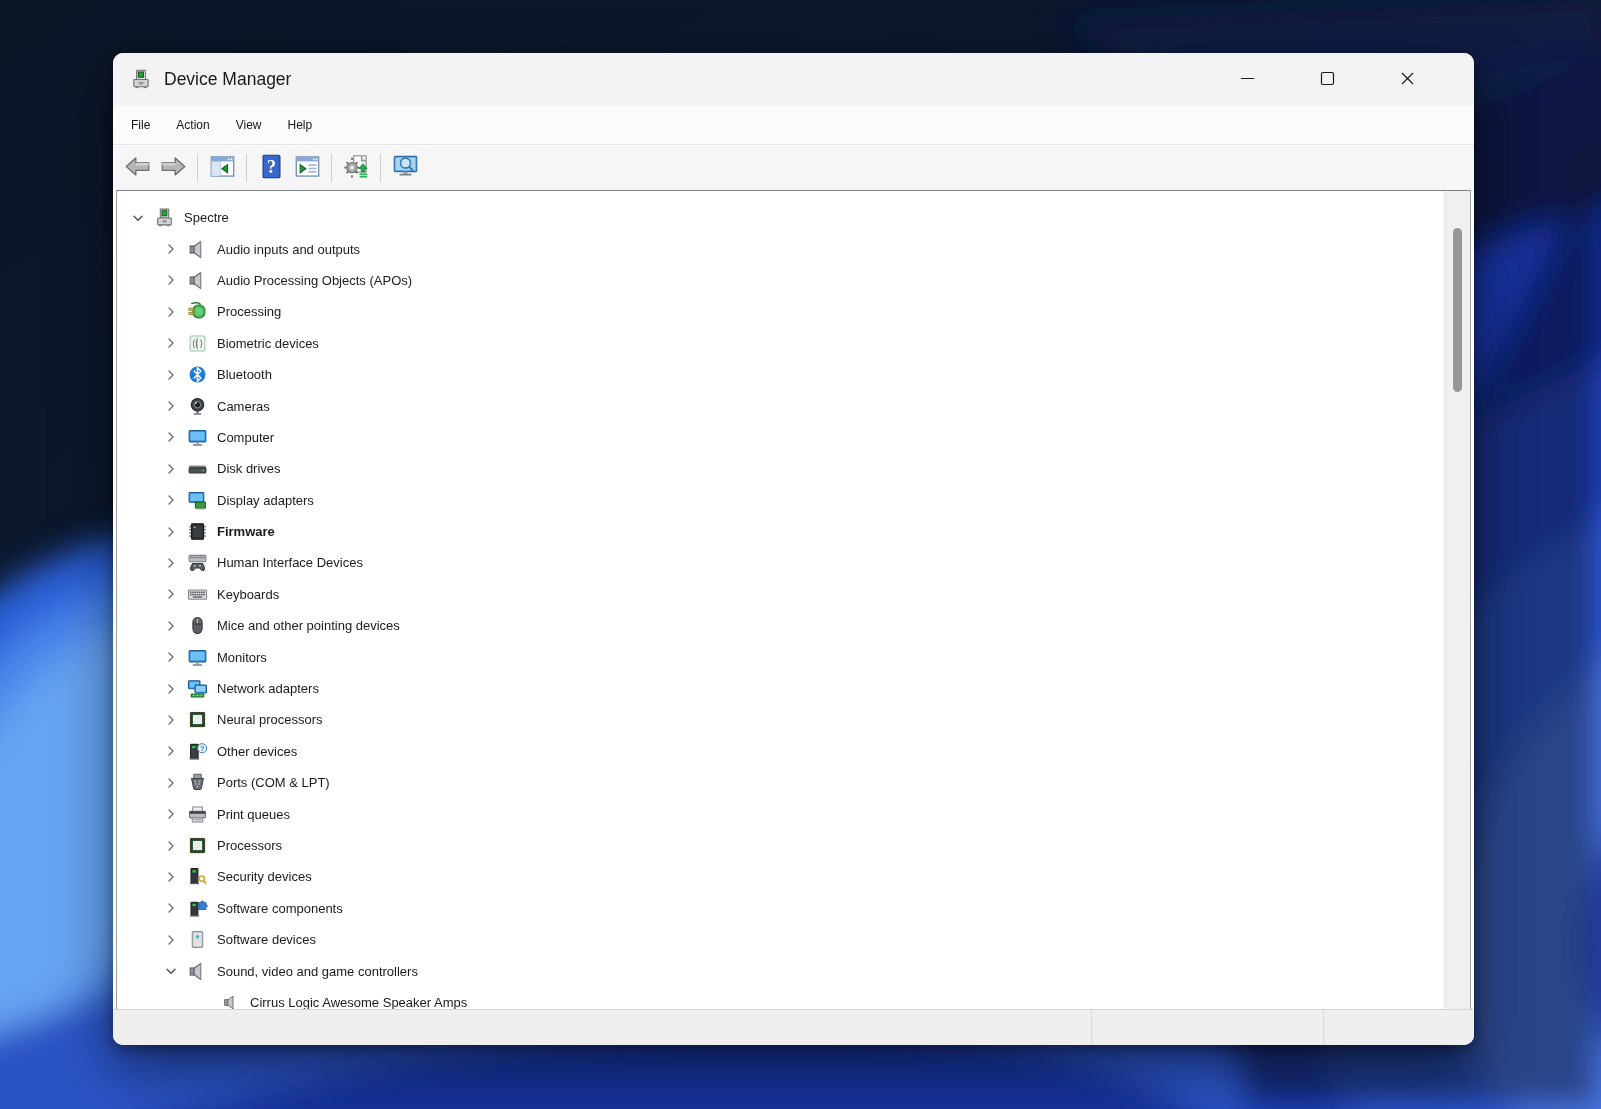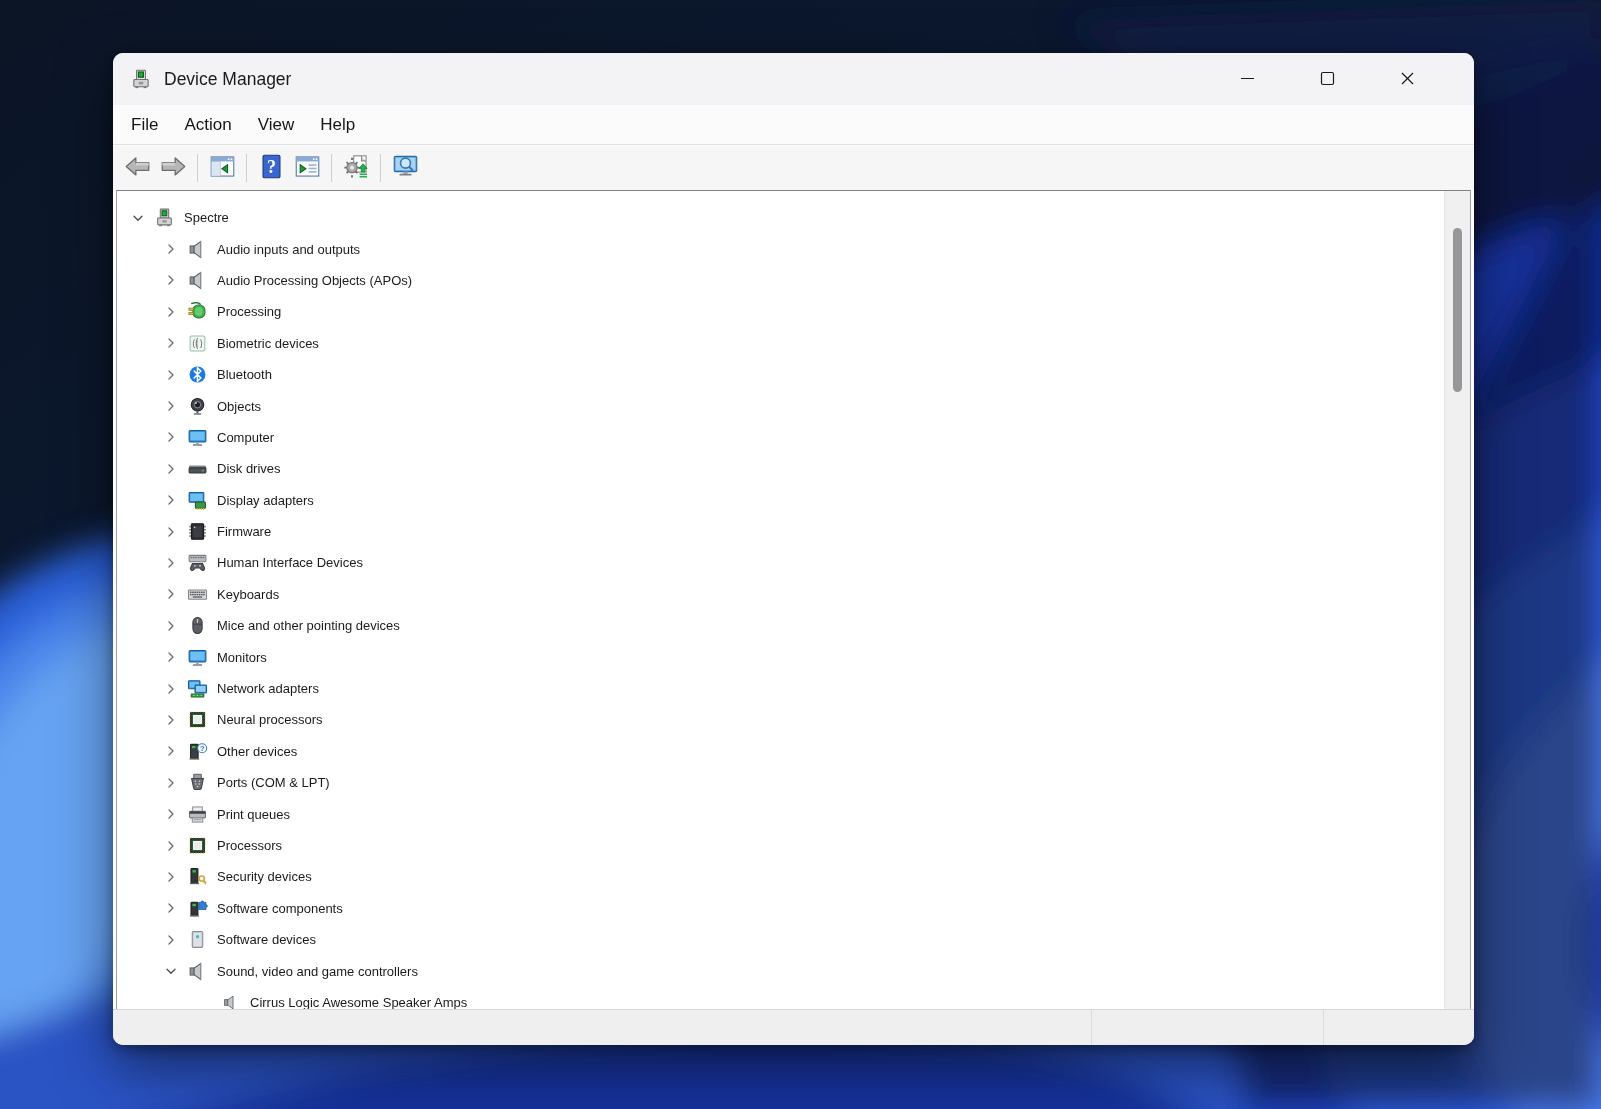--- a/index.html
+++ b/index.html
@@ -20,21 +20,21 @@
   }
   
   .titlebar{position:absolute;left:0;top:0;right:0;height:52px;background:#f3f3f6;display:flex;align-items:center;}
   .titlebar .appicon{width:22px;height:22px;margin-left:17px;flex:0 0 auto;}
   .titlebar .title{margin-left:12px;font-size:17.5px;color:#1a1a1a;}
   .caption-btn{position:absolute;top:0;height:50px;width:80px;display:flex;align-items:center;justify-content:center;}
   .caption-btn svg{width:17px;height:17px;}
   #btn-min{left:1094px;} #btn-max{left:1174px;} #btn-close{left:1254px;}
   
   .menubar{position:absolute;left:0;top:52px;right:0;height:40px;background:#fbfbfc;display:flex;align-items:center;padding-left:5px;box-sizing:border-box;border-bottom:1px solid #e3e3e5;}
-  .menu-item{padding:0 13px;font-size:17px;color:#161616;line-height:40px;}
+  .menu-item{padding:0 13px;font-size:12px;color:#161616;line-height:40px;}
   
   .toolbar{position:absolute;left:0;top:93px;right:0;height:44px;background:#f6f6f7;display:flex;align-items:center;padding-left:6px;box-sizing:border-box;}
   .tb-btn{width:36px;height:36px;display:flex;align-items:center;justify-content:center;}
   .tb-btn svg{width:27px;height:27px;}
   .tb-sep{width:1px;height:28px;background:#cfcfd2;margin:0 6px;}
   
   .treepanel{
     position:absolute;left:3px;right:3px;top:137px;height:820px;
     background:#ffffff;border:1px solid #9b9ea3;border-top-color:#7e8287;box-sizing:border-box;
     overflow:hidden;
@@ -308,21 +308,21 @@
           </span>
           <span class="ticon">
             <svg viewBox="0 0 20 20">
               <circle cx="10" cy="8.3" r="6" fill="#41454b" stroke="#23252a"></circle>
               <circle cx="10" cy="8.3" r="3" fill="#1b1d22" stroke="#9aa0a8" stroke-width="0.8"></circle>
               <circle cx="8.4" cy="6.6" r="1" fill="#c3c9d2"></circle>
               <rect x="9" y="14.2" width="2" height="2.2" fill="#5a5e64"></rect>
               <rect x="6.3" y="16.4" width="7.4" height="1.5" rx="0.75" fill="#6e7278"></rect>
             </svg>
           </span>
-          <span class="tlabel">Objects</span>
+          <span class="tlabel">Cameras</span>
         </div>
         <div class="tree-row" style="padding-left: 41px;">
           <span class="chev">
             <svg viewBox="0 0 16 16">
               <path d="M6 4 L10 8 L6 12" fill="none" stroke="#6b6b6b" stroke-width="1.3" stroke-linecap="round" stroke-linejoin="round"></path>
             </svg>
           </span>
           <span class="ticon">
             <svg viewBox="0 0 20 20">
               <rect x="2" y="3.4" width="16" height="10.8" rx="1" fill="#2f86d0" stroke="#1a5e98"></rect>
@@ -362,21 +362,21 @@
               <g fill="#d9b13e">
                 <rect x="9.2" y="17.2" width="1.2" height="1.6"></rect>
                 <rect x="11.2" y="17.2" width="1.2" height="1.6"></rect>
                 <rect x="13.2" y="17.2" width="1.2" height="1.6"></rect>
                 <rect x="15.2" y="17.2" width="1.2" height="1.6"></rect>
               </g>
             </svg>
           </span>
           <span class="tlabel">Display adapters</span>
         </div>
-        <div class="tree-row" style="padding-left: 41px;">
+        <div class="tree-row" style="padding-left: 41px; font-weight: bold;">
           <span class="chev">
             <svg viewBox="0 0 16 16">
               <path d="M6 4 L10 8 L6 12" fill="none" stroke="#6b6b6b" stroke-width="1.3" stroke-linecap="round" stroke-linejoin="round"></path>
             </svg>
           </span>
           <span class="ticon">
             <svg viewBox="0 0 20 20">
               <g fill="#8a8d92">
                 <rect x="2" y="4.6" width="2.4" height="1.5"></rect>
                 <rect x="2" y="7.6" width="2.4" height="1.5"></rect>

